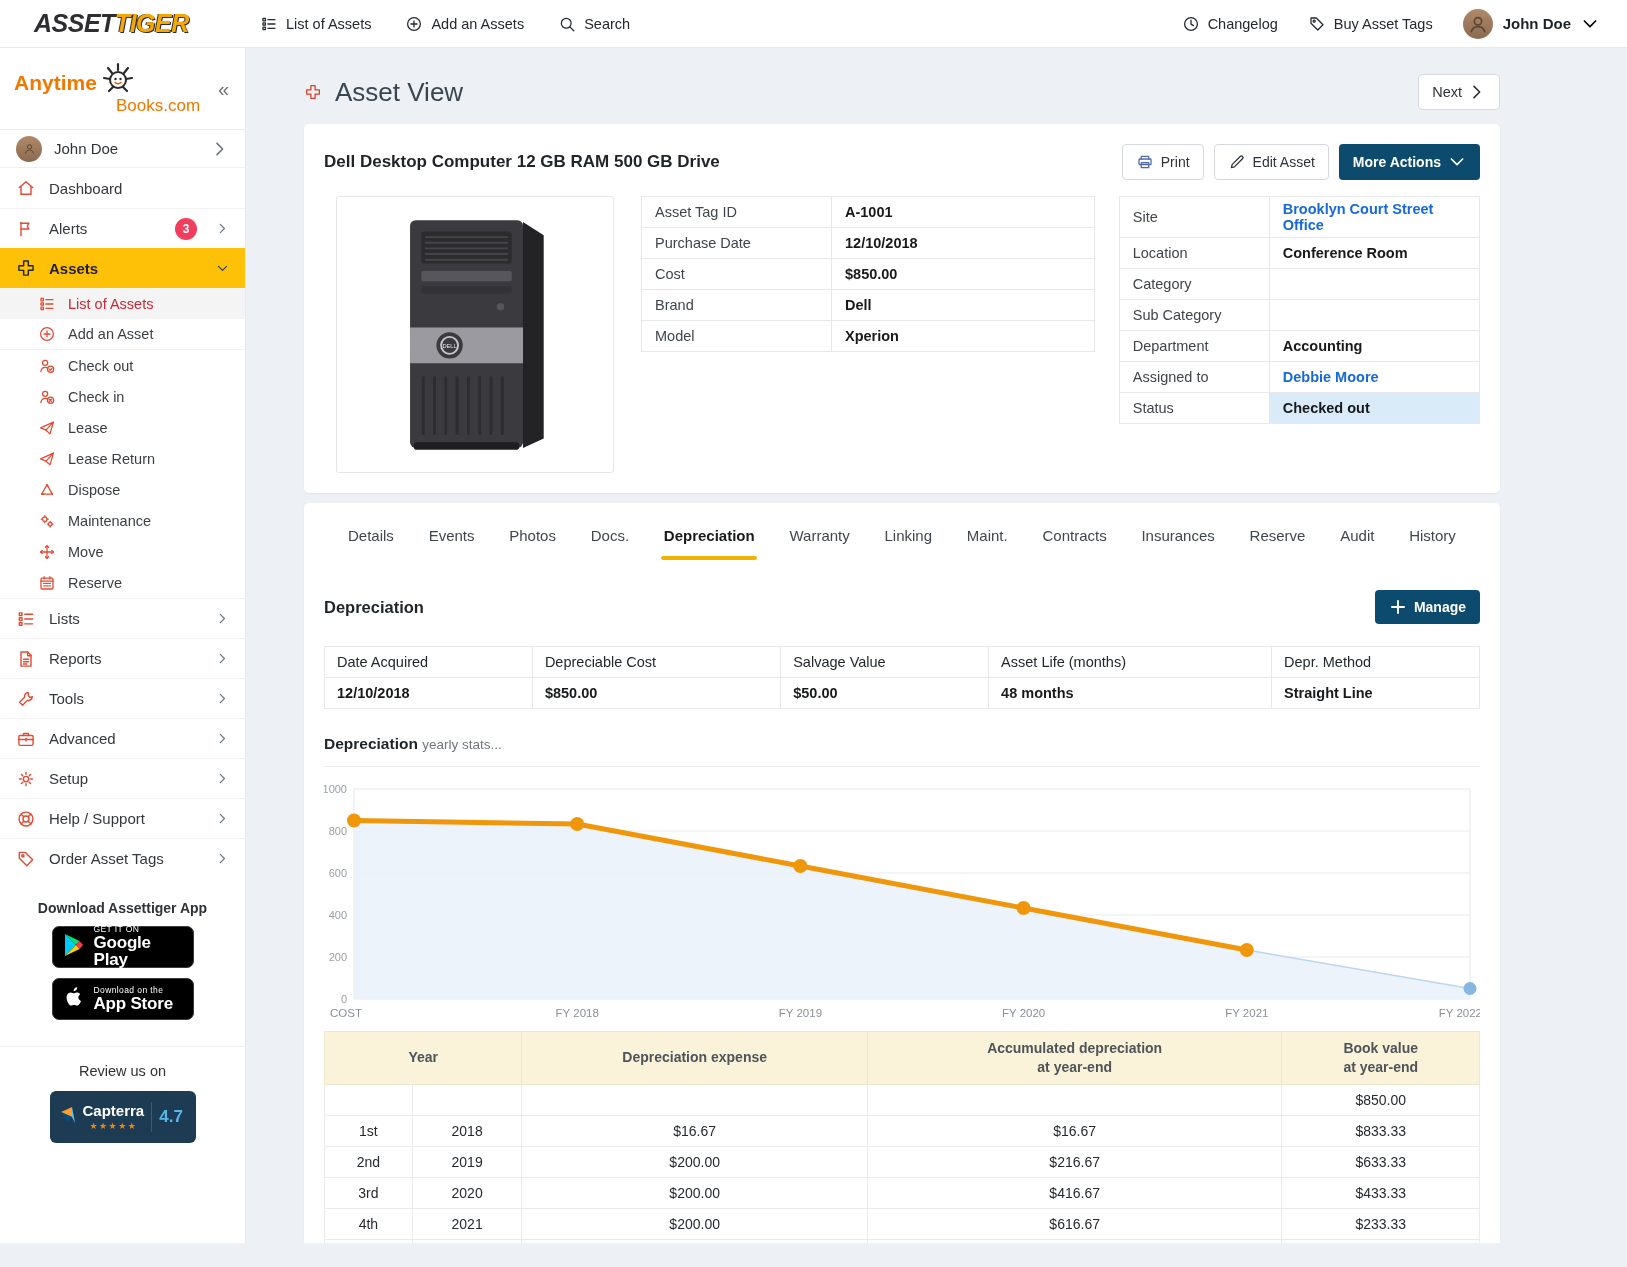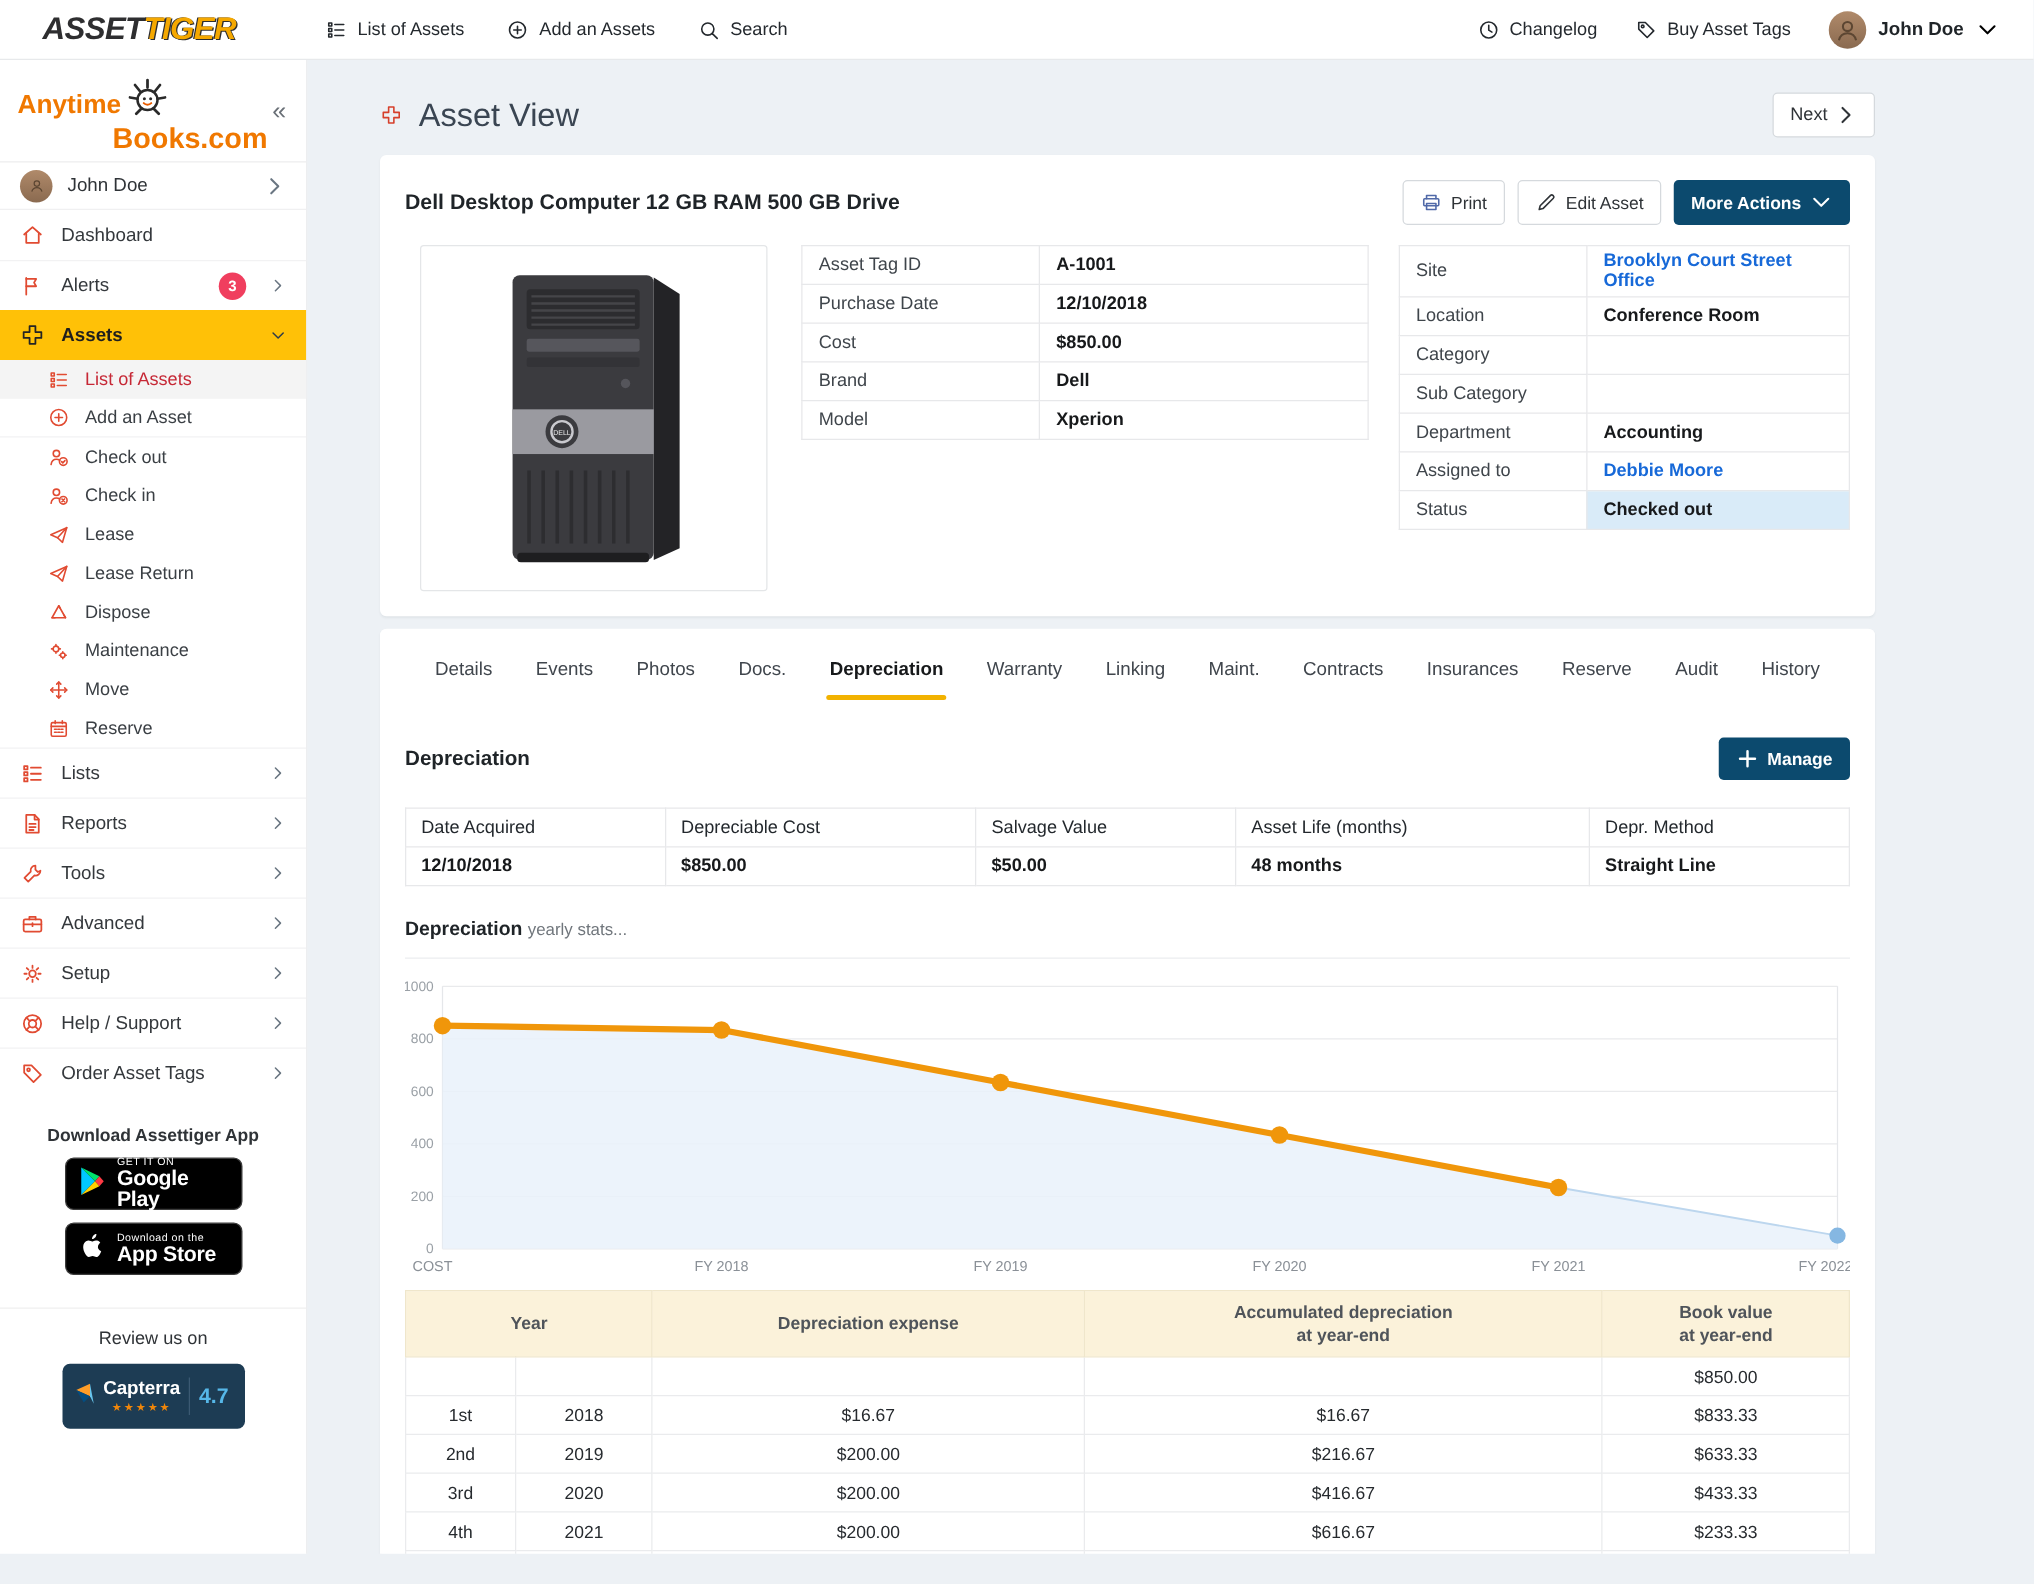--- a/index.html
+++ b/index.html
@@ -26,21 +26,21 @@
     display:flex; align-items:center; justify-content:center; overflow:hidden; }
   .avatar svg { width:22px; height:22px; color:#5c4632; }
   .tb-user .uname { font-size:15px; font-weight:700; color:#1f2428; }
 
   
   .sidebar { position:absolute; top:48px; left:0; width:246px; bottom:0; background:#fff;
     border-right:1px solid #e7e9eb; overflow:hidden; }
   .brand { height:82px; border-bottom:1px solid #ededee; position:relative; padding:14px 0 0 14px; }
   .brand .b1 { color:#f07800; font-weight:800; font-size:21px; display:inline-block; }
   .brand .sun { display:inline-block; vertical-align:-6px; }
-  .brand .b2 { color:#f07800; font-weight:700; font-size:23px; margin:-4px 0 0 76px; }
+  .brand .b2 { color:#f07800; font-weight:400; font-size:17px; margin:-4px 0 0 102px; }
   .collapse { position:absolute; right:16px; top:30px; font-size:20px; color:#6a7077; cursor:pointer; }
 
   .menu-user { height:38px; display:flex; align-items:center; padding:0 16px; gap:12px;
     border-bottom:1px solid #f0f0f1; cursor:pointer; }
   .menu-user .avatar { width:26px; height:26px; }
   .menu-user .nm { font-size:15px; color:#2f3337; flex:1; }
   .menu-user svg { width:13px; height:13px; color:#6a7682; }
 
   .menu-item { height:40px; display:flex; align-items:center; padding:0 16px; gap:13px;
     border-top:1px solid #f2f2f3; cursor:pointer; }

